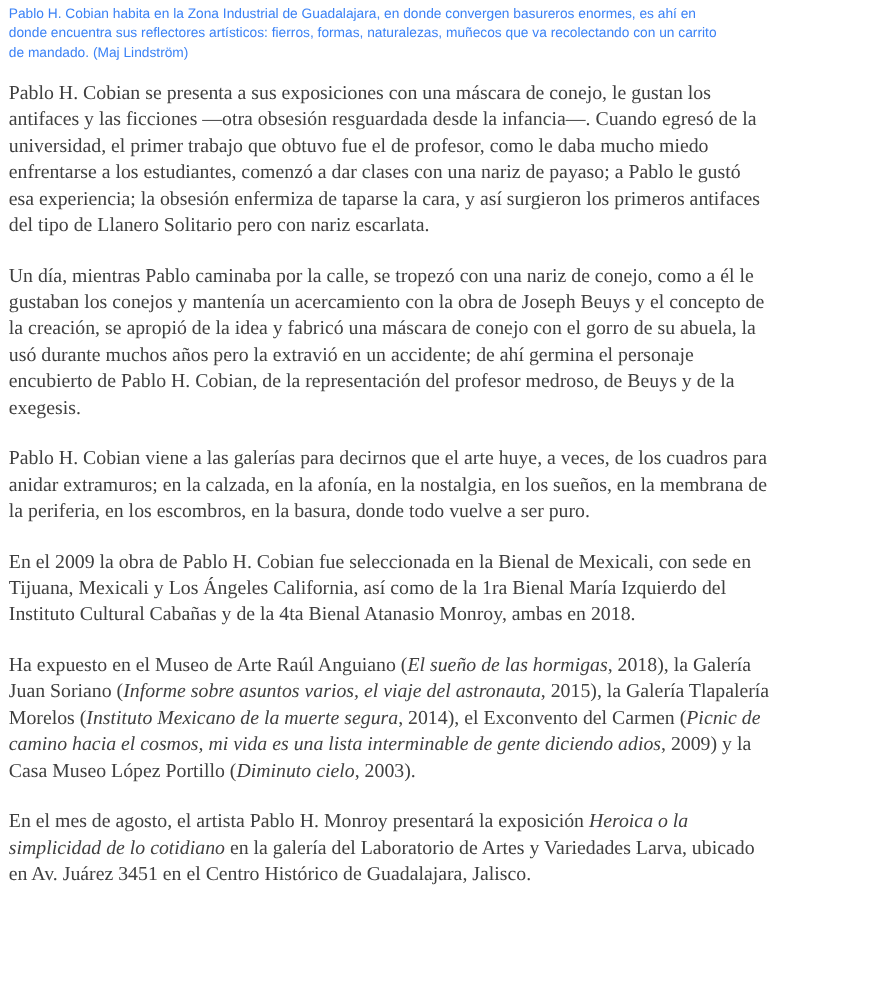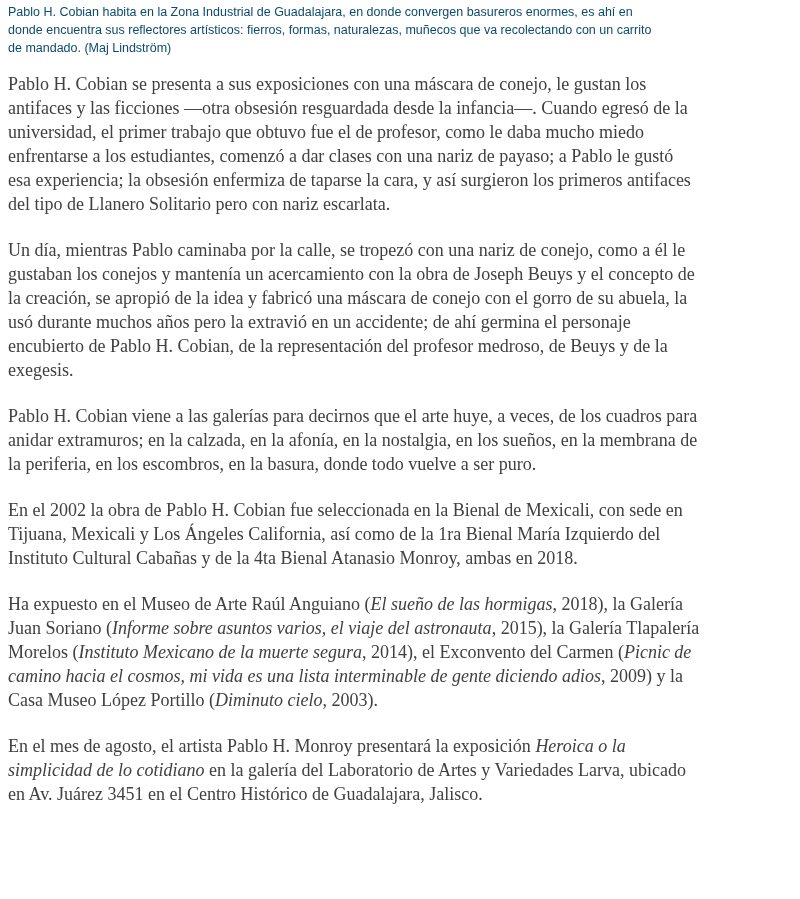--- a/index.html
+++ b/index.html
@@ -14,21 +14,21 @@
     background: #ffffff;
     overflow: hidden;
   }
   .page {
     padding: 3px 0 0 8px;
   }
   .photo-caption {
     font-family: "Liberation Sans", sans-serif;
     font-size: 12.5px;
     line-height: 18px;
-    color: #0c4a6e;
+    color: #3b82f6;
     max-width: 656px;
     margin: 0 0 15px 0;
   }
   .article-body {
     font-family: "Liberation Serif", "DejaVu Serif", serif;
     font-size: 18px;
     line-height: 24px;
     color: #404040;
     max-width: 692px;
   }
@@ -41,17 +41,17 @@
 </style>
 </head>
 <body>
 
 <main class="page">
   <p class="photo-caption">Pablo H. Cobian habita en la Zona Industrial de Guadalajara, en donde convergen basureros enormes, es ahí en donde encuentra sus reflectores artísticos: fierros, formas, naturalezas, muñecos que va recolectando con un carrito de mandado. (Maj Lindström)</p>
   <div class="article-body">
       <p><span>Pablo H. Cobian se presenta a sus exposiciones con una máscara de conejo, le gustan los antifaces y las ficciones —otra obsesión resguardada desde la infancia—. Cuando egresó de la universidad, el primer trabajo que obtuvo fue el de profesor, como le daba mucho miedo enfrentarse a los estudiantes, comenzó a dar clases con una nariz de payaso; a Pablo le gustó esa experiencia; la obsesión enfermiza de taparse la cara, y así surgieron los primeros antifaces del tipo de Llanero Solitario pero con nariz escarlata.</span></p>
       <p><span>Un día, mientras Pablo caminaba por la calle, se tropezó con una nariz de conejo, como a él le gustaban los conejos y mantenía un acercamiento con la obra de Joseph Beuys y el concepto de la creación, se apropió de la idea y fabricó una máscara de conejo con el gorro de su abuela, la usó durante muchos años pero la extravió en un accidente; de ahí germina el personaje encubierto de Pablo H. Cobian, de la representación del profesor medroso, de Beuys y de la exegesis.</span></p>
       <p><span>Pablo H. Cobian viene a las galerías para decirnos que el arte huye, a veces, de los cuadros para anidar extramuros; en la calzada, en la afonía, en la nostalgia, en los sueños, en la membrana de la periferia, en los escombros, en la basura, donde todo vuelve a ser puro.</span></p>
-      <p><span>En el 2002 la obra de Pablo H. Cobian fue seleccionada en la Bienal de Mexicali, con sede en Tijuana, Mexicali y Los Ángeles California, así como de la 1ra Bienal María Izquierdo del Instituto Cultural Cabañas y de la 4ta Bienal Atanasio Monroy, ambas en 2018.</span></p>
+      <p><span>En el 2009 la obra de Pablo H. Cobian fue seleccionada en la Bienal de Mexicali, con sede en Tijuana, Mexicali y Los Ángeles California, así como de la 1ra Bienal María Izquierdo del Instituto Cultural Cabañas y de la 4ta Bienal Atanasio Monroy, ambas en 2018.</span></p>
       <p><span>Ha expuesto en el Museo de Arte Raúl Anguiano (</span><em>El sueño de las hormigas</em><span>, 2018), la Galería Juan Soriano (</span><em>Informe sobre asuntos varios, el viaje del astronauta</em><span>, 2015), la Galería Tlapalería Morelos (</span><em>Instituto Mexicano de la muerte segura</em><span>, 2014), el Exconvento del Carmen (</span><em>Picnic de camino hacia el cosmos, mi vida es una lista interminable de gente diciendo adios</em><span>, 2009) y la Casa Museo López Portillo (</span><em>Diminuto cielo</em><span>, 2003).</span></p>
       <p><span>En el mes de agosto, el artista Pablo H. Monroy presentará la exposición </span><em>Heroica o la simplicidad de lo cotidiano</em><span> en la galería del Laboratorio de Artes y Variedades Larva, ubicado en Av. Juárez 3451 en el Centro Histórico de Guadalajara, Jalisco.</span></p>
     </div>
 </main>
 
 </body></html>

